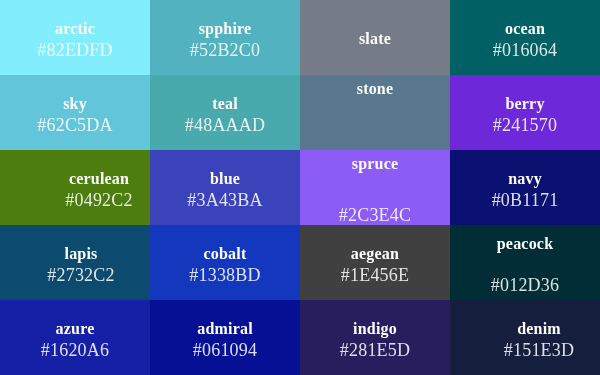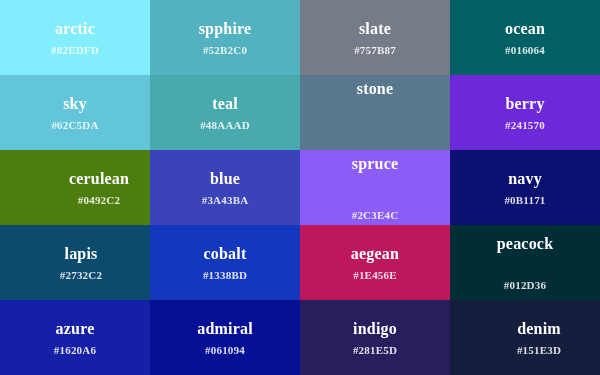--- a/index.html
+++ b/index.html
@@ -35,43 +35,42 @@
   }
   .swatch-name {
     font-size: 16px;
     line-height: 24px;
     color: #ffffff;
     font-weight: bold;
     letter-spacing: 0.2px;
     white-space: nowrap;
   }
   .swatch-hex {
-    font-size: 11px;
+    font-size: 18px;
     line-height: 19px;
     color: rgba(255, 255, 255, 0.86);
-    font-weight: bold;
+    font-weight: normal;
     letter-spacing: 0.2px;
     white-space: nowrap;
   }
 </style>
 </head>
 <body>
 
 <div id="palette-grid">
     <div class="swatch" style="background-color: rgb(130, 237, 253);">
       <div class="swatch-name">arctic</div>
       <div class="swatch-hex">#82EDFD</div>
     </div>
     <div class="swatch" style="background-color: rgb(82, 178, 192);">
       <div class="swatch-name">spphire</div>
       <div class="swatch-hex">#52B2C0</div>
     </div>
     <div class="swatch" style="background-color: rgb(117, 123, 135);">
       <div class="swatch-name">slate</div>
-      <div class="swatch-hex">#757B87</div>
     </div>
     <div class="swatch" style="background-color: rgb(1, 96, 100);">
       <div class="swatch-name">ocean</div>
       <div class="swatch-hex">#016064</div>
     </div>
     <div class="swatch" style="background-color: rgb(98, 197, 218);">
       <div class="swatch-name">sky</div>
       <div class="swatch-hex">#62C5DA</div>
     </div>
     <div class="swatch" style="background-color: rgb(72, 170, 173);">
@@ -102,21 +101,21 @@
       <div class="swatch-hex">#0B1171</div>
     </div>
     <div class="swatch" style="background-color: #0c4a6e; padding-left: 12px;">
       <div class="swatch-name">lapis</div>
       <div class="swatch-hex">#2732C2</div>
     </div>
     <div class="swatch" style="background-color: rgb(19, 56, 189);">
       <div class="swatch-name">cobalt</div>
       <div class="swatch-hex">#1338BD</div>
     </div>
-    <div class="swatch" style="background-color: #be185d;">
+    <div class="swatch" style="background-color: #404040;">
       <div class="swatch-name">aegean</div>
       <div class="swatch-hex">#1E456E</div>
     </div>
     <div class="swatch" style="background-color: rgb(1, 45, 54); gap: 20px;">
       <div class="swatch-name">peacock</div>
       <div class="swatch-hex">#012D36</div>
     </div>
     <div class="swatch" style="background-color: rgb(22, 32, 166);">
       <div class="swatch-name">azure</div>
       <div class="swatch-hex">#1620A6</div>

